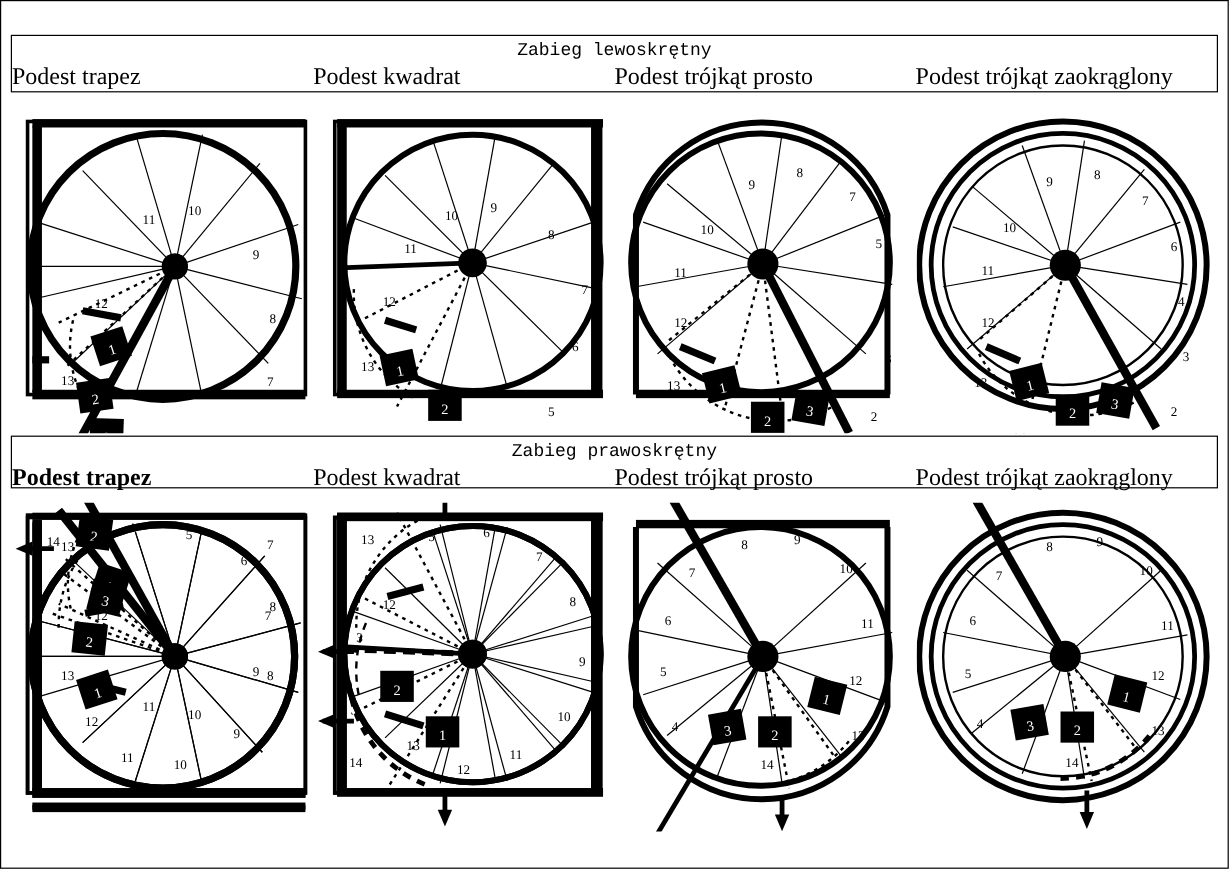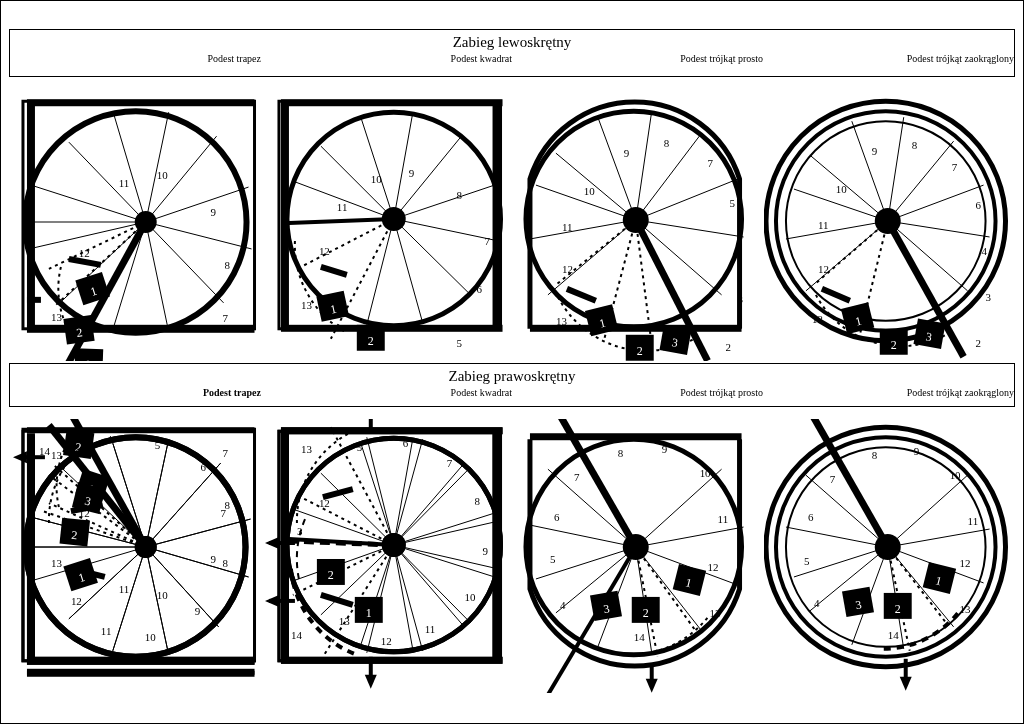--- a/index.html
+++ b/index.html
@@ -21,29 +21,30 @@
     left:8px;right:8px;
     border:1px solid #000;
     box-sizing:border-box;
     background:#fff;
   }
   .band .band-title{
     text-align:center;
     font-size:15px;
     padding-top:4px;
     padding-bottom:2px;
+    font-family:Liberation Mono, monospace;
   }
   .band .band-subrow{
     display:flex;
     padding-bottom:4px;
   }
   .band .band-subrow .col{
     flex:1 1 25%;
-    text-align:right;
-    font-size:10px;
+    text-align:left;
+    font-size:20px;
   }
   .bold{font-weight:bold;}
 
   .row{
     position:absolute;
     left:8px;right:8px;
     display:flex;
   }
   .cell{
     flex:1 1 25%;

